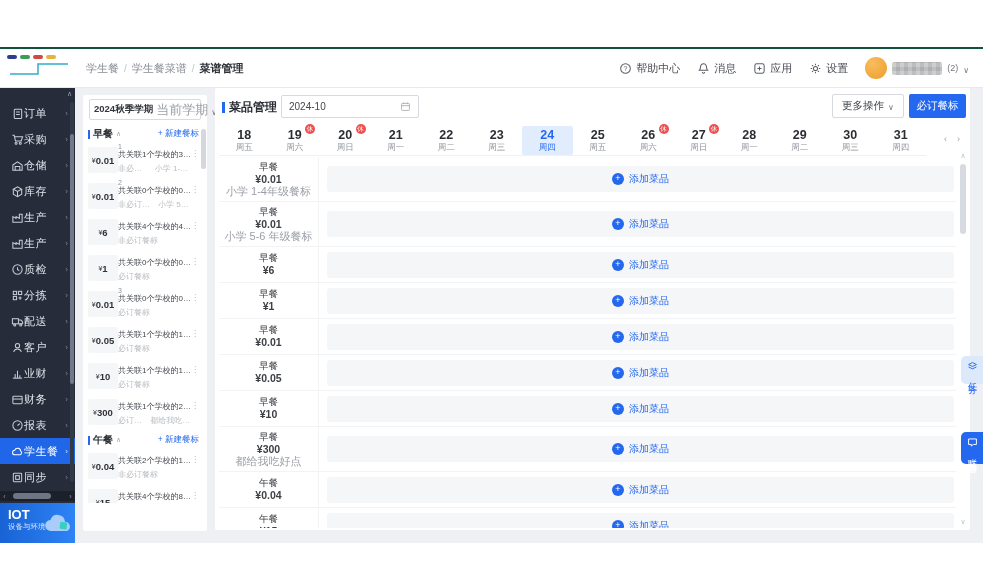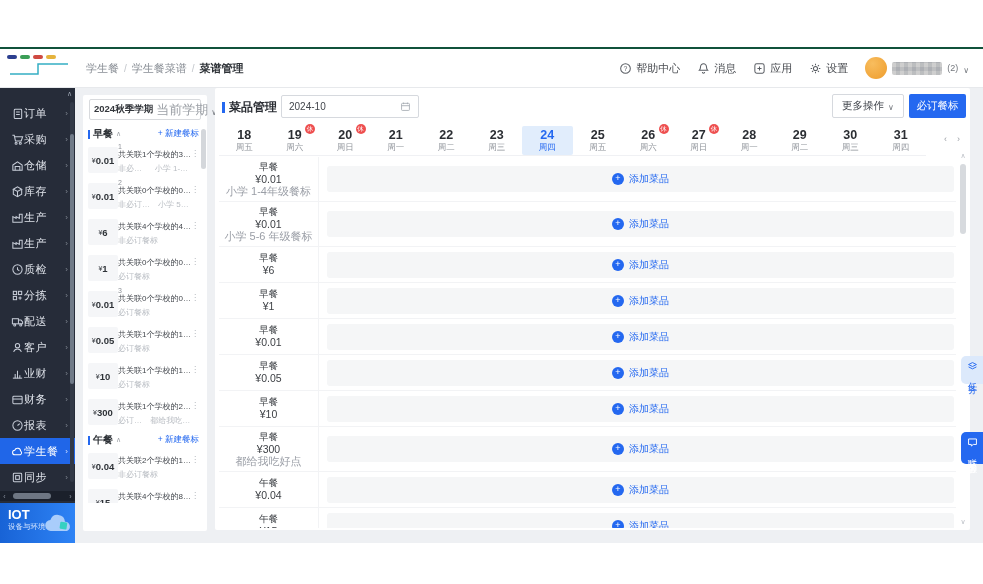--- a/index.html
+++ b/index.html
@@ -109,21 +109,21 @@
   .rest-badge { position:absolute; top:-2px; right:5px; width:10px; height:10px; border-radius:50%; background:#ee4f4f;
     color:#fff; font-size:6.5px; line-height:10px; text-align:center; }
   .strip-chevrons { position:absolute; right:10px; top:46px; display:flex; gap:10px; color:#9ca0a6; font-size:9px; }
   .strip-chevrons span { cursor:pointer; }
 
   .rows-area { position:absolute; left:4px; top:69px; right:14px; bottom:2px; overflow:hidden; }
   .meal-row { display:flex; border-bottom:1px solid #f2f3f5; min-height:36px; }
   .row-label { flex:none; width:100px; border-right:1px solid #f2f3f5; display:flex; flex-direction:column;
     align-items:center; justify-content:center; padding:4px 4px; }
   .row-meal { font-size:9.5px; color:#3d4045; line-height:12px; }
-  .row-price { font-size:10.5px; font-weight:normal; color:#3d4045; line-height:13px; }
+  .row-price { font-size:10.5px; font-weight:bold; color:#3d4045; line-height:13px; }
   .row-note { font-size:11px; color:#9a9ea6; line-height:11px; white-space:nowrap;text-align:right; }
   .row-barwrap { flex:1; display:flex; align-items:center; padding:4px 2px 4px 8px; }
   .row-bar { flex:1; height:26px; background:#f5f6f7; border-radius:3px; display:flex; align-items:center; justify-content:center; }
   .add-dish { display:flex; align-items:center; gap:5px; cursor:pointer; }
   .add-plus { width:12px; height:12px; border-radius:50%; background:#2468f0; color:#fff; font-size:9px; line-height:11px; text-align:center; }
   .add-text { font-size:10px; color:#2468f0; }
 
   .main-vscroll { position:absolute; right:3px; top:64px; bottom:4px; width:8px; }
   .main-vscroll .arr { position:absolute; left:0; width:8px; text-align:center; color:#b9bdc4; font-size:7px; }
   .main-vscroll .arr.up { top:0; } .main-vscroll .arr.down { bottom:0; }

